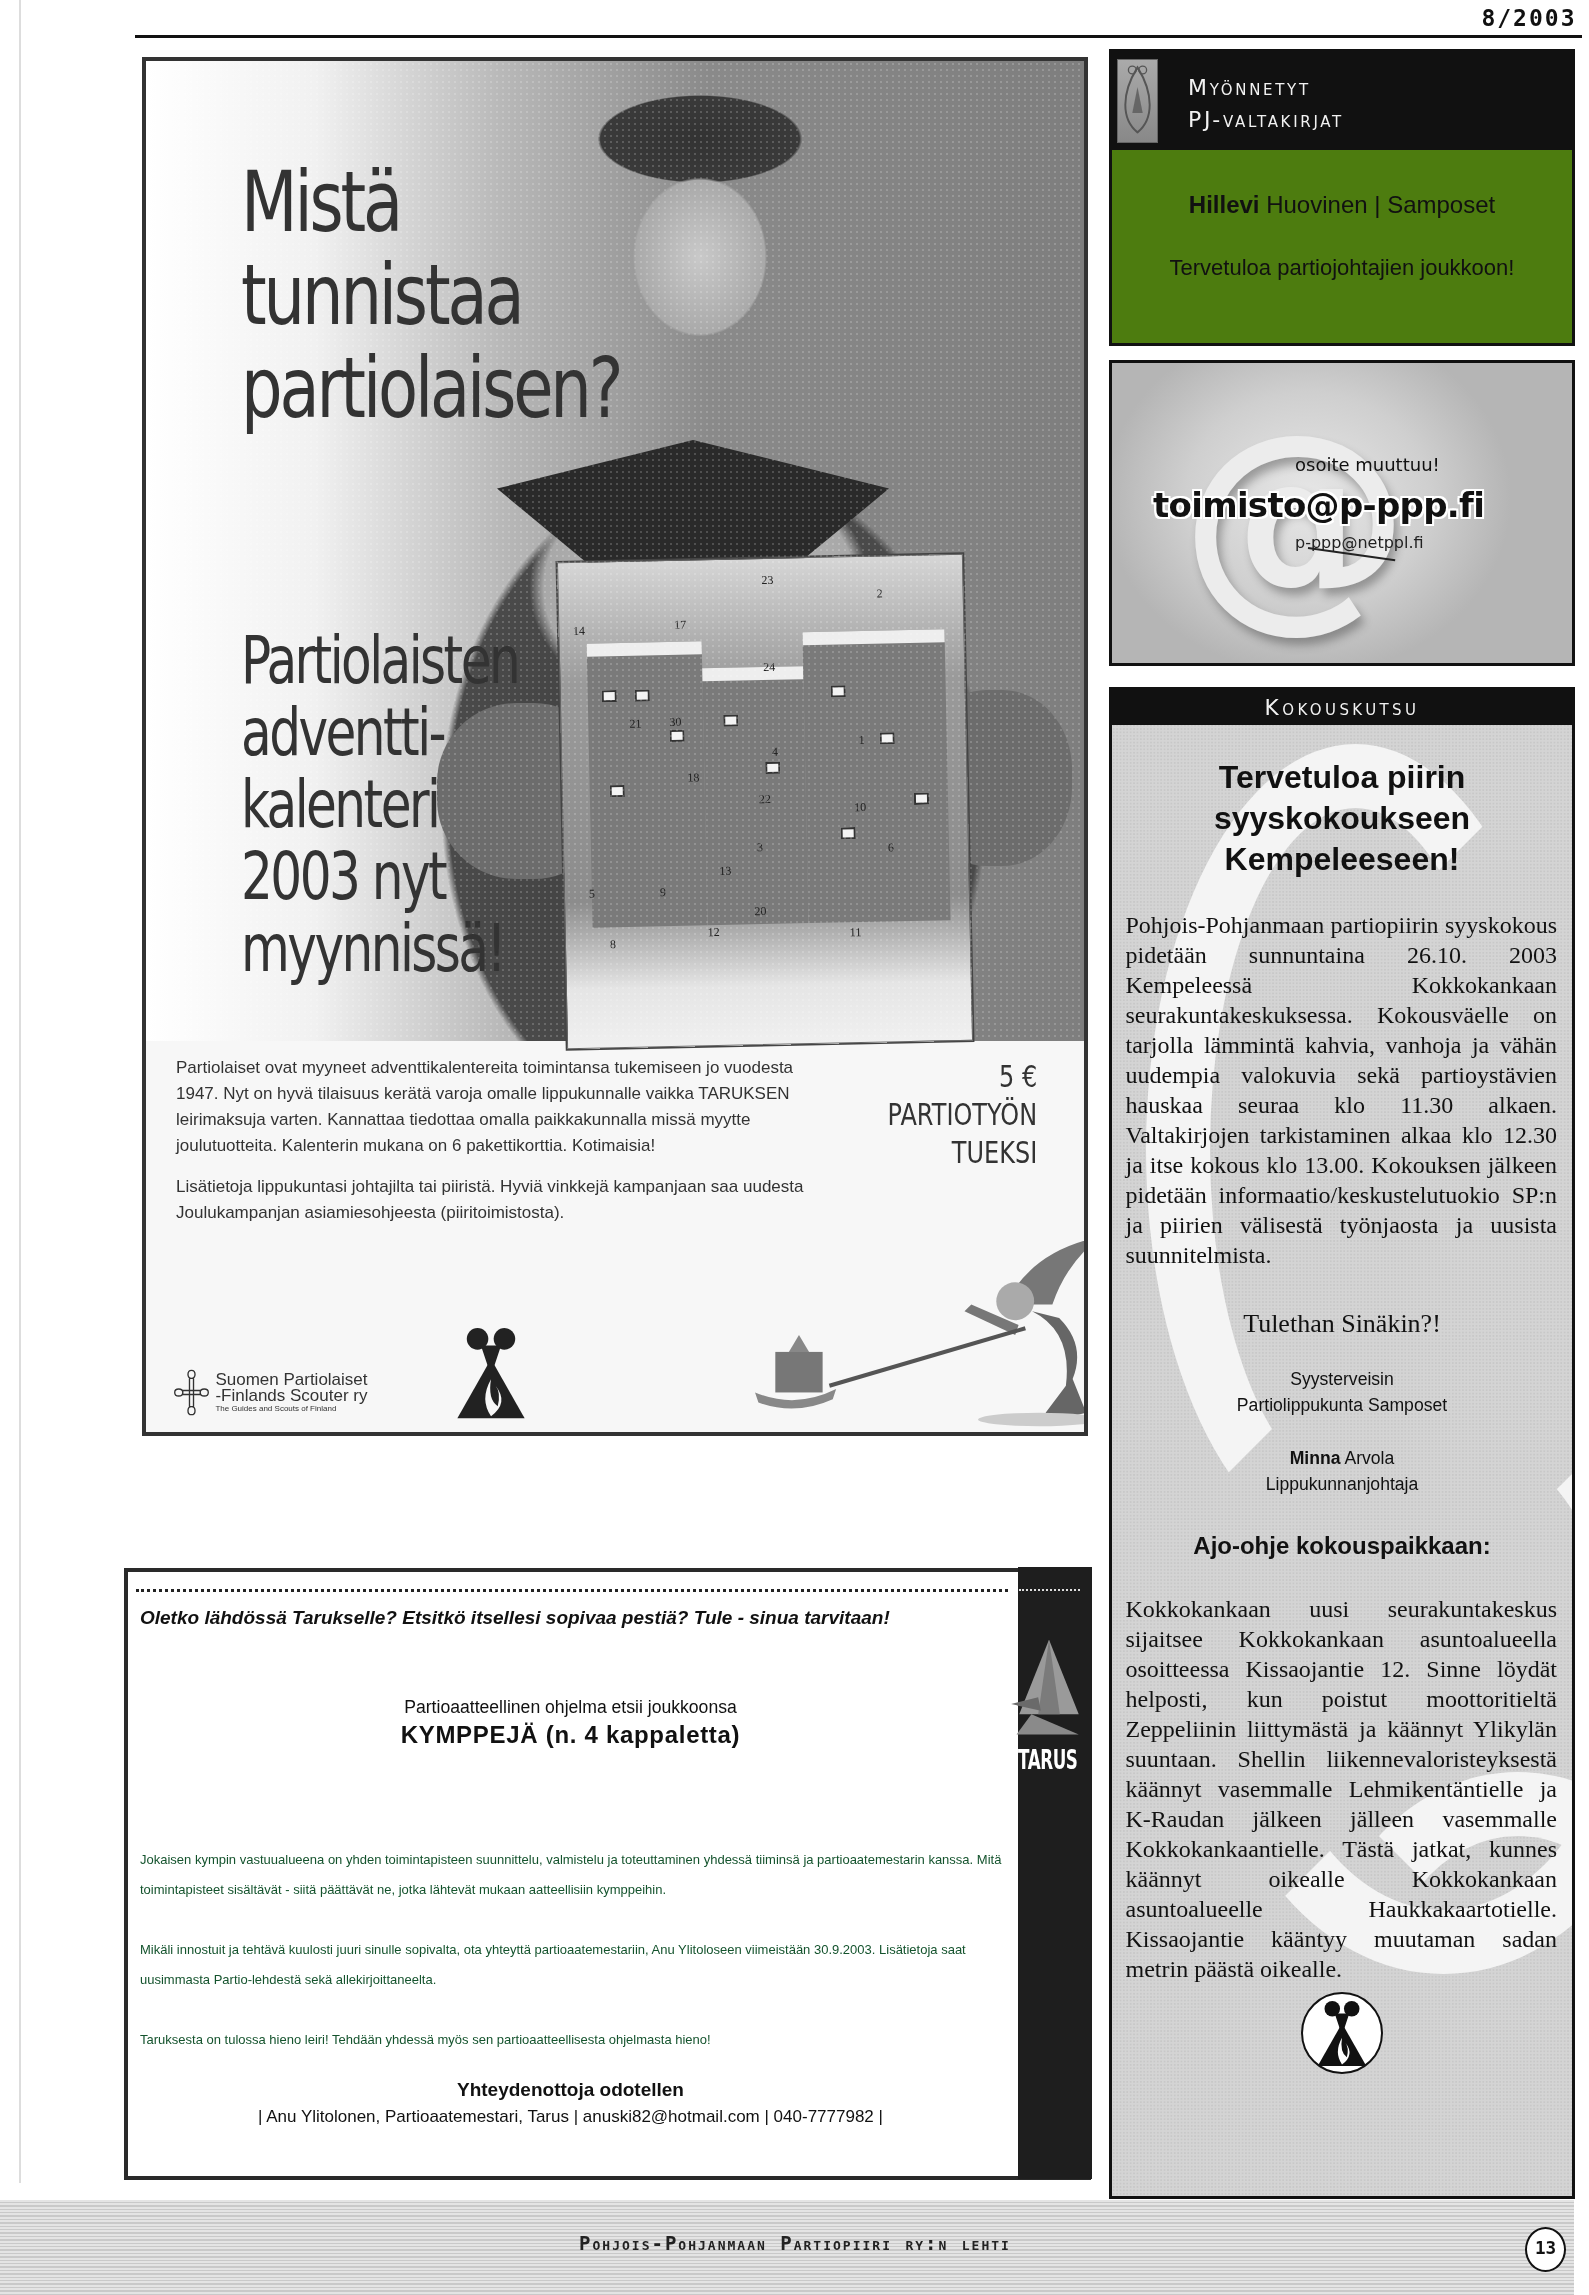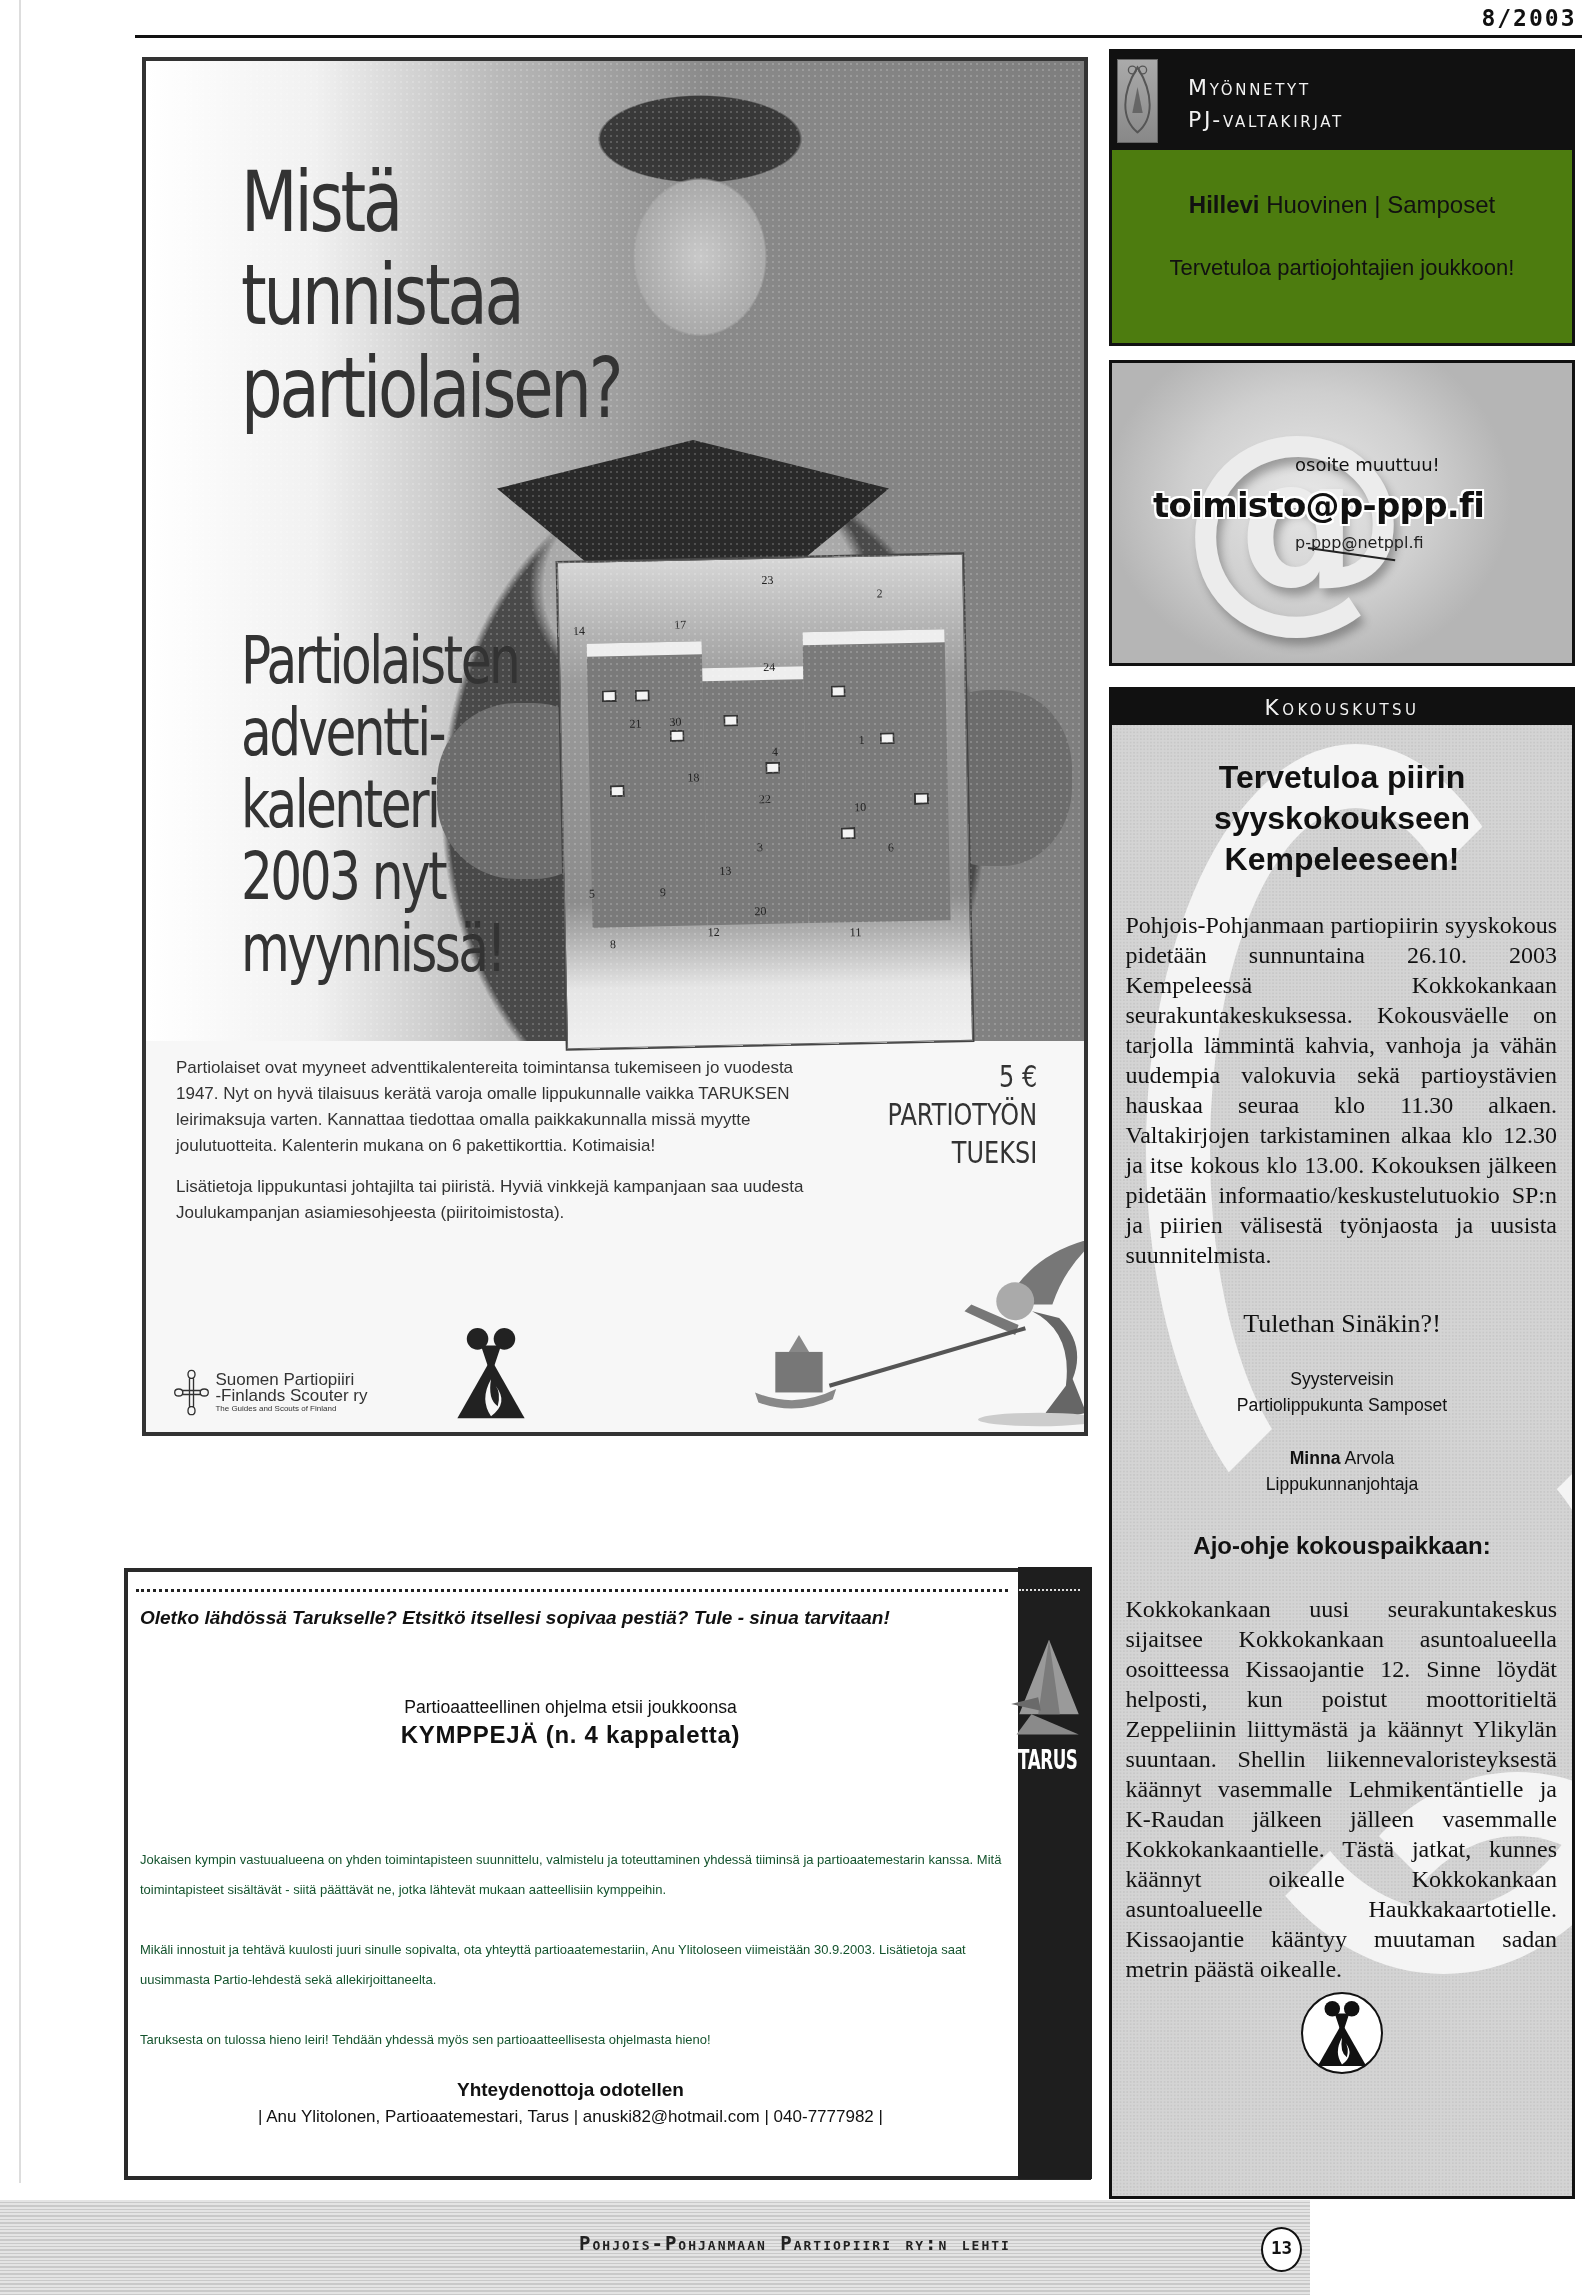--- a/index.html
+++ b/index.html
@@ -92,21 +92,21 @@
   .kokous .serif { font-family: "Liberation Serif", serif; font-size: 24px; line-height: 30px; text-align: justify; padding: 0 15px 0 13.5px; color: #111; }
   .kokous .p1 { margin-top: 30px; }
   .kokous .tulethan { margin-top: 39px; text-align: center; font-family: "Liberation Serif", serif; font-size: 26px; color: #111; }
   .kokous .greet { margin-top: 27px; text-align: center; font-size: 17.6px; line-height: 26px; color: #111; }
   .kokous .signer { margin-top: 27px; text-align: center; font-size: 17.6px; line-height: 26px; color: #111; }
   .kokous .ajo { margin-top: 35px; text-align: center; font-size: 24px; font-weight: bold; color: #111; }
   .kokous .p2 { margin-top: 34px; }
   .kokous .emblem-circle { margin: 8px auto 0; width: 82px; height: 82px; border-radius: 50%; border: 2.7px solid #111; background: #fff; position: relative; }
 
   
-  .footer { position: absolute; left: 0; top: 2200px; width: 1310px; height: 95px;
+  .footer { position: absolute; left: 0; top: 2200px; width: 1574px; height: 95px;
     background: repeating-linear-gradient(0deg, #c9c9c9 0px, #c9c9c9 1.4px, #e4e4e4 1.4px, #e4e4e4 3.4px); }
   .footer .pub { position: absolute; left: 0; width: 1590px; top: 32px; text-align: center; font-family: "DejaVu Sans Mono", monospace; font-size: 19px; color: #222; letter-spacing: 2px; font-variant: small-caps; font-weight: bold; }
   .footer .pageno { position: absolute; right: 8px; top: 27px; width: 41px; height: 45px; border-radius: 50%; border: 2.7px solid #111; background: #fff; text-align: center; font-family: "DejaVu Sans Mono", monospace; font-weight: bold; font-size: 17.6px; line-height: 39px; color: #111; }
 </style>
 </head>
 <body>
 
 <div class="page-edge"></div>
 <div class="issue">8/2003</div>
 <div class="top-rule"></div>
@@ -187,21 +187,21 @@
     <path d="M60 210 L75 185 L90 210 Z" fill="#888"></path>
     <path d="M10 270 Q70 295 130 265 L125 280 Q70 305 15 285 Z" fill="#888"></path>
     <ellipse cx="430" cy="310" rx="90" ry="10" fill="#ccc"></ellipse>
   </svg>
 
   <div class="sp-logo">
     <svg class="cross" viewBox="0 0 54 70">
       <path d="M27 2 C20 2 20 14 27 14 C34 14 34 2 27 2 M27 56 C20 56 20 68 27 68 C34 68 34 56 27 56 M2 35 C2 28 14 28 14 35 C14 42 2 42 2 35 M52 35 C52 28 40 28 40 35 C40 42 52 42 52 35 M24 14 H30 V56 H24 Z M14 32 H40 V38 H14 Z" fill="none" stroke="#333" stroke-width="2"></path>
     </svg>
     <div class="txt">
-      <div>Suomen Partiopiiri</div>
+      <div>Suomen Partiolaiset</div>
       <div>-Finlands Scouter ry</div>
       <div class="small">The Guides and Scouts of Finland</div>
     </div>
   </div>
   <svg class="trefoil-logo" viewBox="0 0 110 140">
     <circle cx="35" cy="20" r="16" fill="#222"></circle>
     <circle cx="75" cy="20" r="16" fill="#222"></circle>
     <path d="M40 30 L70 30 L55 75 Z" fill="#222"></path>
     <path d="M5 138 L55 50 L105 138 Z" fill="#222"></path>
     <path d="M55 135 Q38 110 55 80 Q50 110 65 120 Q70 100 62 90 Q82 115 55 135 Z" fill="#f7f7f7"></path>

